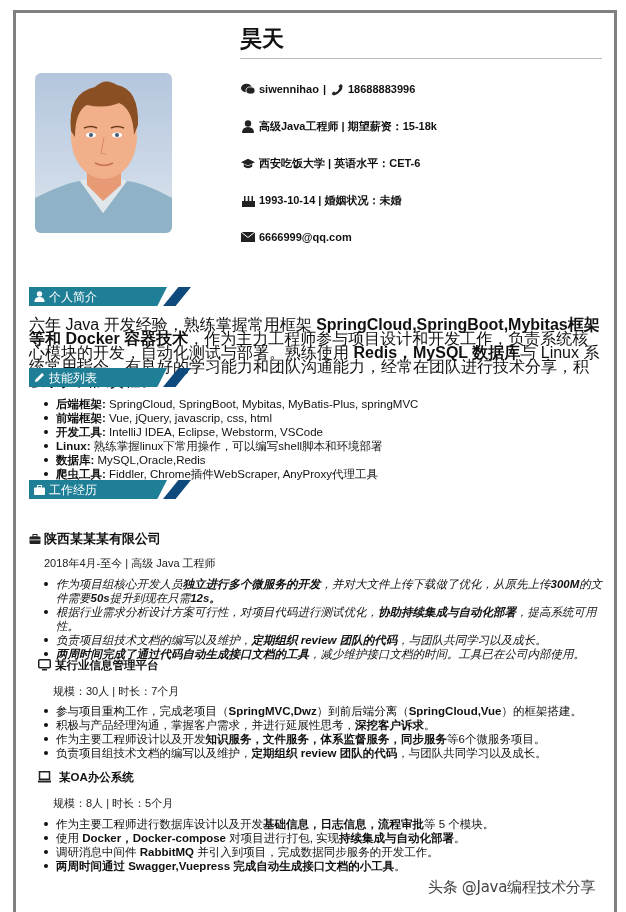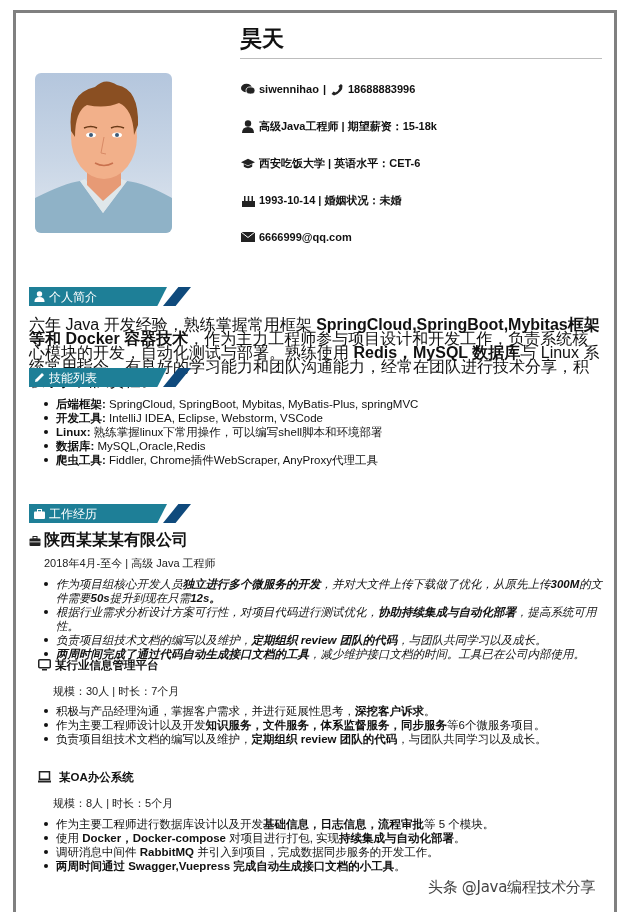--- a/index.html
+++ b/index.html
@@ -45,21 +45,21 @@
     .para b { font-weight: bold; }
     ul.bullets { list-style: none; position: absolute; }
     ul.bullets li { position: relative; padding-left: 14px; font-size: 11.5px; line-height: 14px; color: #111; }
     ul.bullets li::before {
       content: ""; position: absolute; left: 2px; top: 5px; width: 4px; height: 4px; border-radius: 50%; background: #111;
     }
     .skills { left: 42px; top: 397px; width: 540px; }
     .skills li { line-height: 13.8px; }
     .skills .k { font-weight: bold; }
     .company {
-      position: absolute; left: 29px; top: 530px; font-size: 16px; font-weight: bold;
+      position: absolute; left: 29px; top: 530px; font-size: 13px; font-weight: bold;
       display: flex; align-items: center; gap: 3px;
     }
     .sub {
       position: absolute; font-size: 11px; color: #222;
     }
     .proj {
       position: absolute; font-size: 11.5px; font-weight: bold; display: flex; align-items: center; gap: 4px;
     }
     .exp1 { left: 42px; top: 577px; width: 565px; font-style: italic; }
     .exp1 li { line-height: 14.5px; }
@@ -184,27 +184,28 @@
       <svg width="11" height="11" viewBox="0 0 11 11">
           <path d="M1 10 L1.5 7.5 L8 1 L10 3 L3.5 9.5 Z" fill="#fff"></path>
         </svg>
     </span>
     <span>技能列表</span>
   </div>
 </div>
 
 <ul class="bullets skills">
   <li><span class="k">后端框架:</span><span> SpringCloud, SpringBoot, Mybitas, MyBatis-Plus, springMVC</span></li>
+  <li><span class="k">前端框架:</span><span> Vue, jQuery, javascrip, css, html</span></li>
   <li><span class="k">开发工具:</span><span> IntelliJ IDEA, Eclipse, Webstorm, VSCode</span></li>
   <li><span class="k">Linux:</span><span> 熟练掌握linux下常用操作，可以编写shell脚本和环境部署</span></li>
   <li><span class="k">数据库:</span><span> MySQL,Oracle,Redis</span></li>
   <li><span class="k">爬虫工具:</span><span> Fiddler, Chrome插件WebScraper, AnyProxy代理工具</span></li>
 </ul>
 
-<div class="section-bar" style="top:504px;">
+<div class="section-bar" style="top:480px;">
   <div class="teal"></div>
     <div class="navy"></div>
   <div class="label">
     <span>
       <svg width="11" height="10" viewBox="0 0 11 10">
           <rect x="0" y="2.5" width="11" height="7.5" rx="1" fill="#fff"></rect>
           <rect x="3.5" y="0.5" width="4" height="2.5" fill="none" stroke="#fff" stroke-width="1"></rect>
         </svg>
     </span>
     <span>工作经历</span>
@@ -236,20 +237,21 @@
     <svg width="13" height="12" viewBox="0 0 13 12">
         <rect x="0.75" y="0.75" width="11.5" height="8" rx="1" fill="none" stroke="#222" stroke-width="1.5"></rect>
         <rect x="4" y="10" width="5" height="1.5" fill="#222"></rect>
       </svg>
   </span>
   <span>某行业信息管理平台</span>
 </div>
 <div class="sub" style="left:53px; top:684px;">规模：30人 | 时长：7个月</div>
 
 <ul class="bullets exp2">
+  <li><span>参与项目重构工作，完成老项目（</span><b>SpringMVC,Dwz</b><span>）到前后端分离（</span><b>SpringCloud,Vue</b><span>）的框架搭建。</span></li>
   <li><span>积极与产品经理沟通，掌握客户需求，并进行延展性思考，</span><b>深挖客户诉求</b><span>。</span></li>
   <li><span>作为主要工程师设计以及开发</span><b>知识服务，文件服务，体系监督服务，同步服务</b><span>等6个微服务项目。</span></li>
   <li><span>负责项目组技术文档的编写以及维护，</span><b>定期组织 review 团队的代码</b><span>，与团队共同学习以及成长。</span></li>
 </ul>
 
 <div class="proj" style="left:38px; top:770px;gap:8px;">
   <span>
     <svg width="13" height="12" viewBox="0 0 13 12">
         <rect x="1.5" y="0.75" width="10" height="7.5" fill="none" stroke="#222" stroke-width="1.5"></rect>
         <rect x="0" y="9.5" width="13" height="2" fill="#222"></rect>

